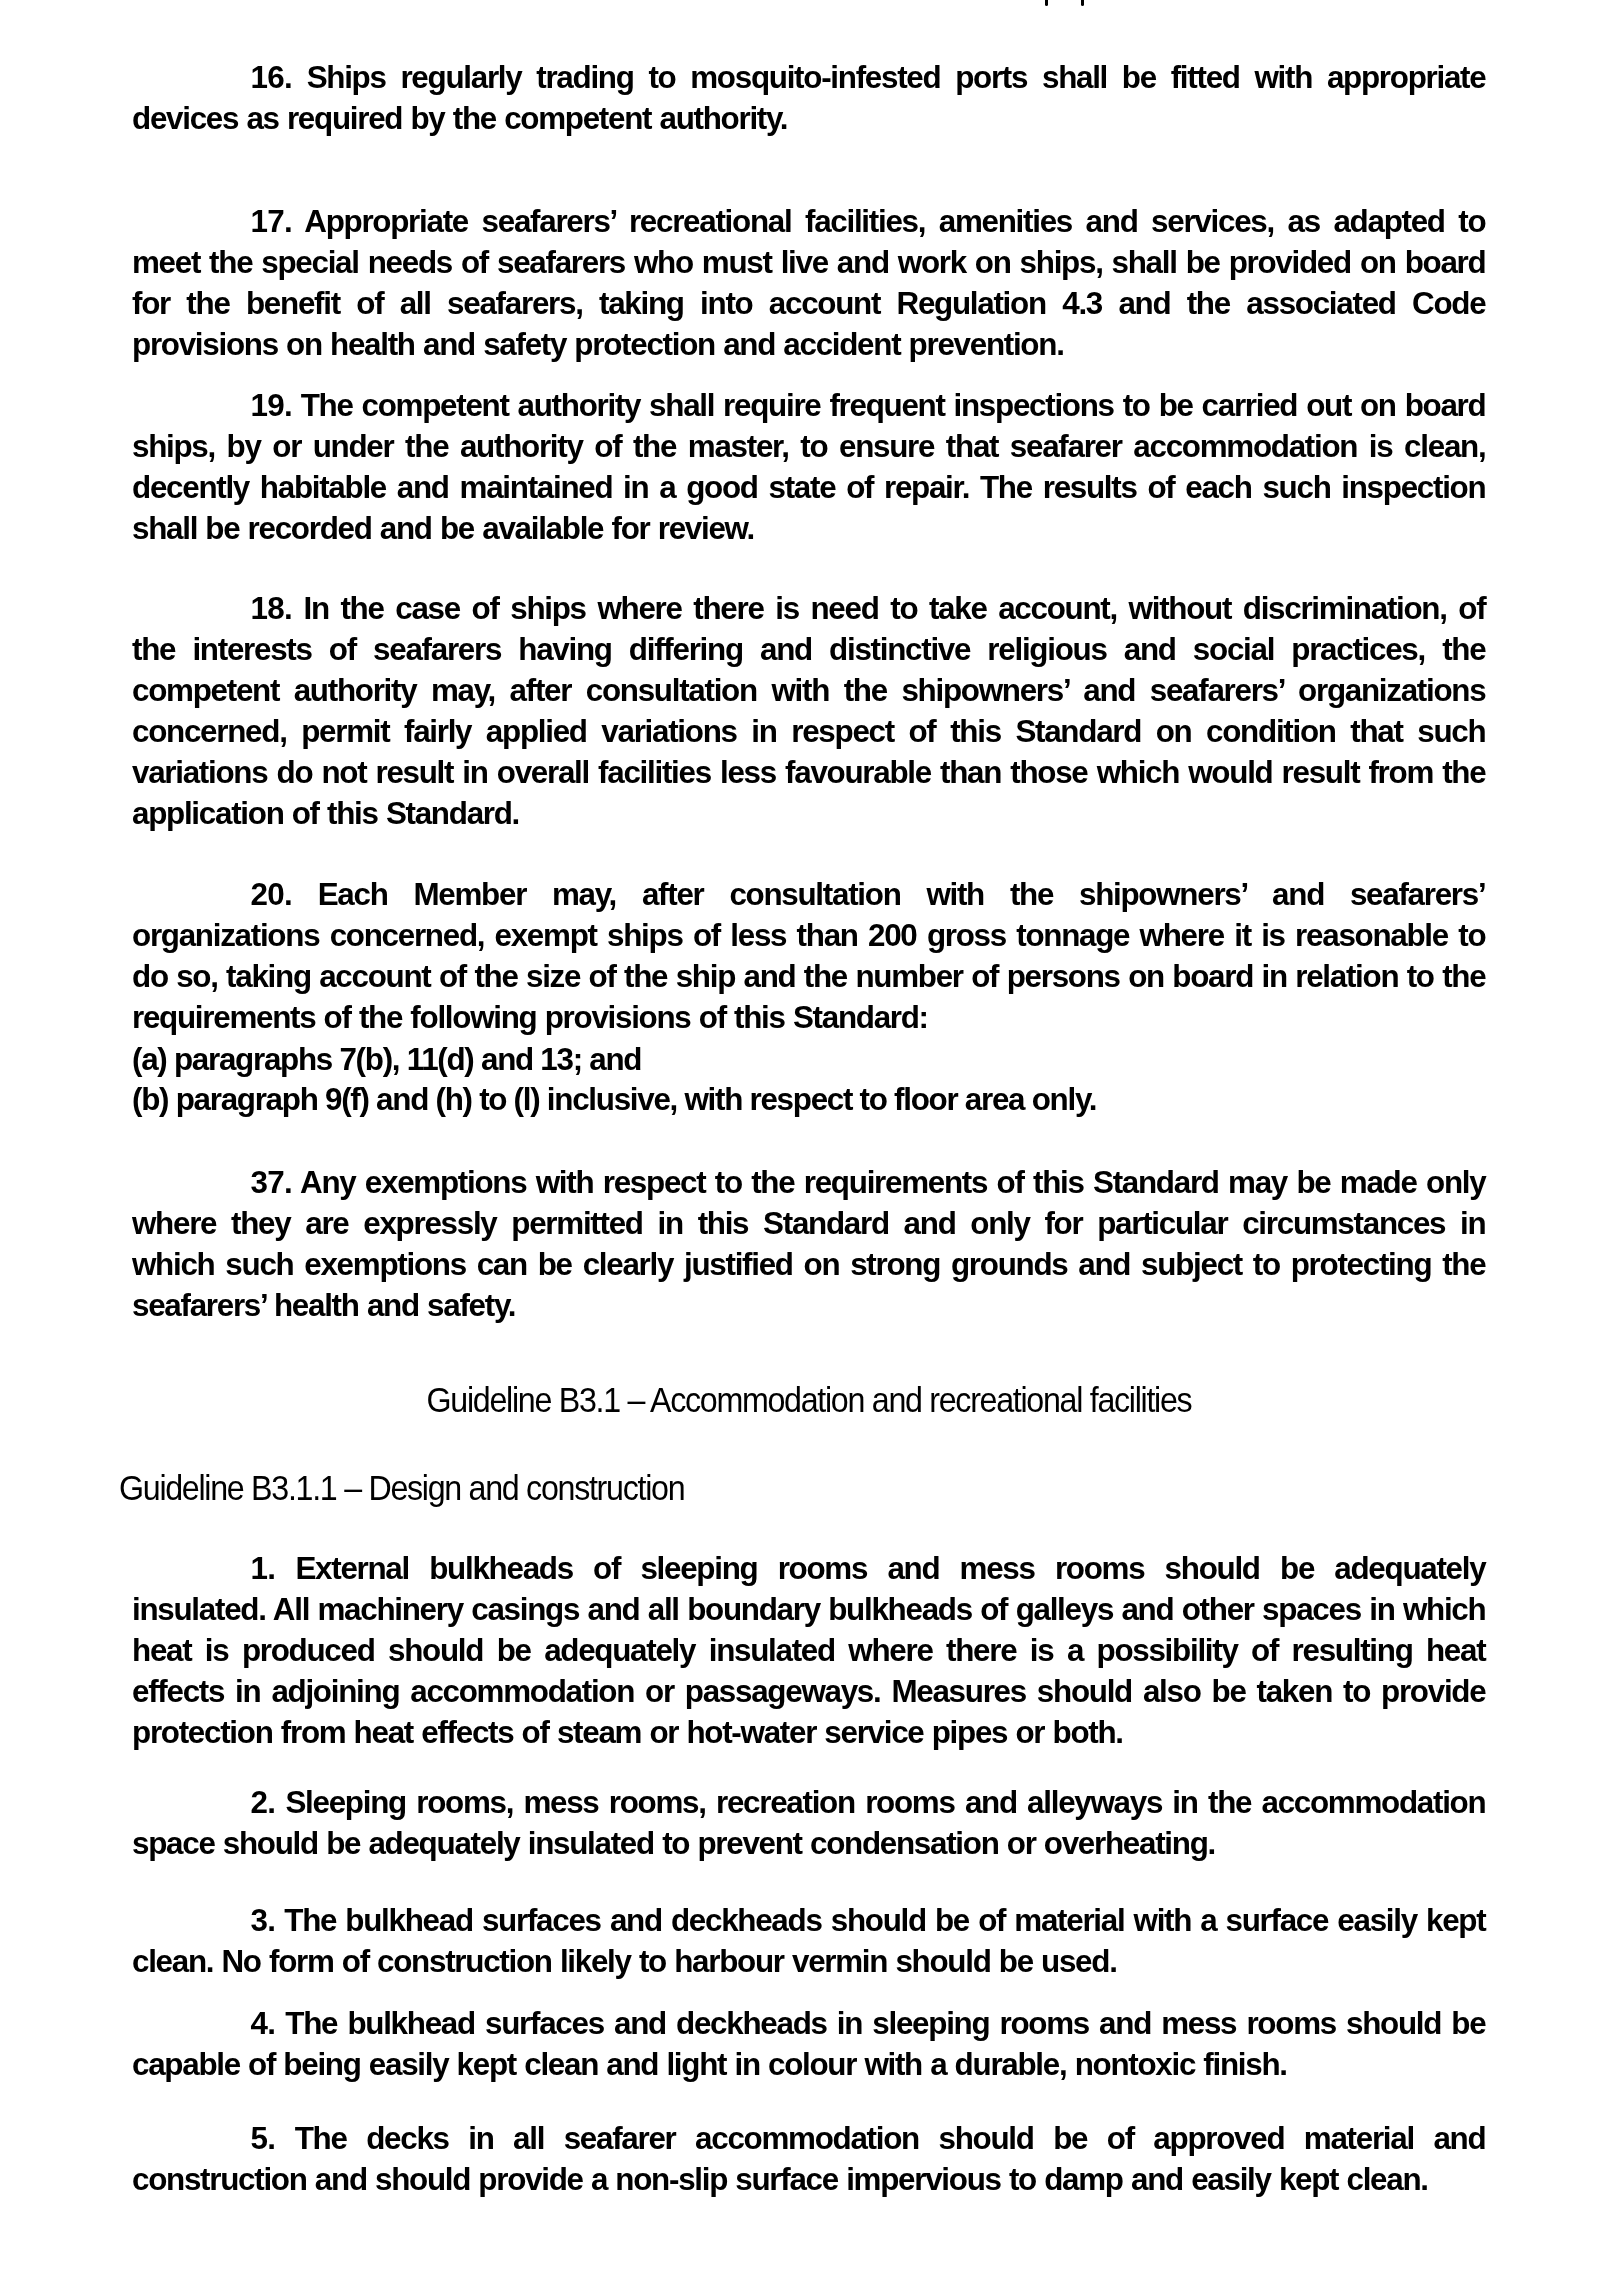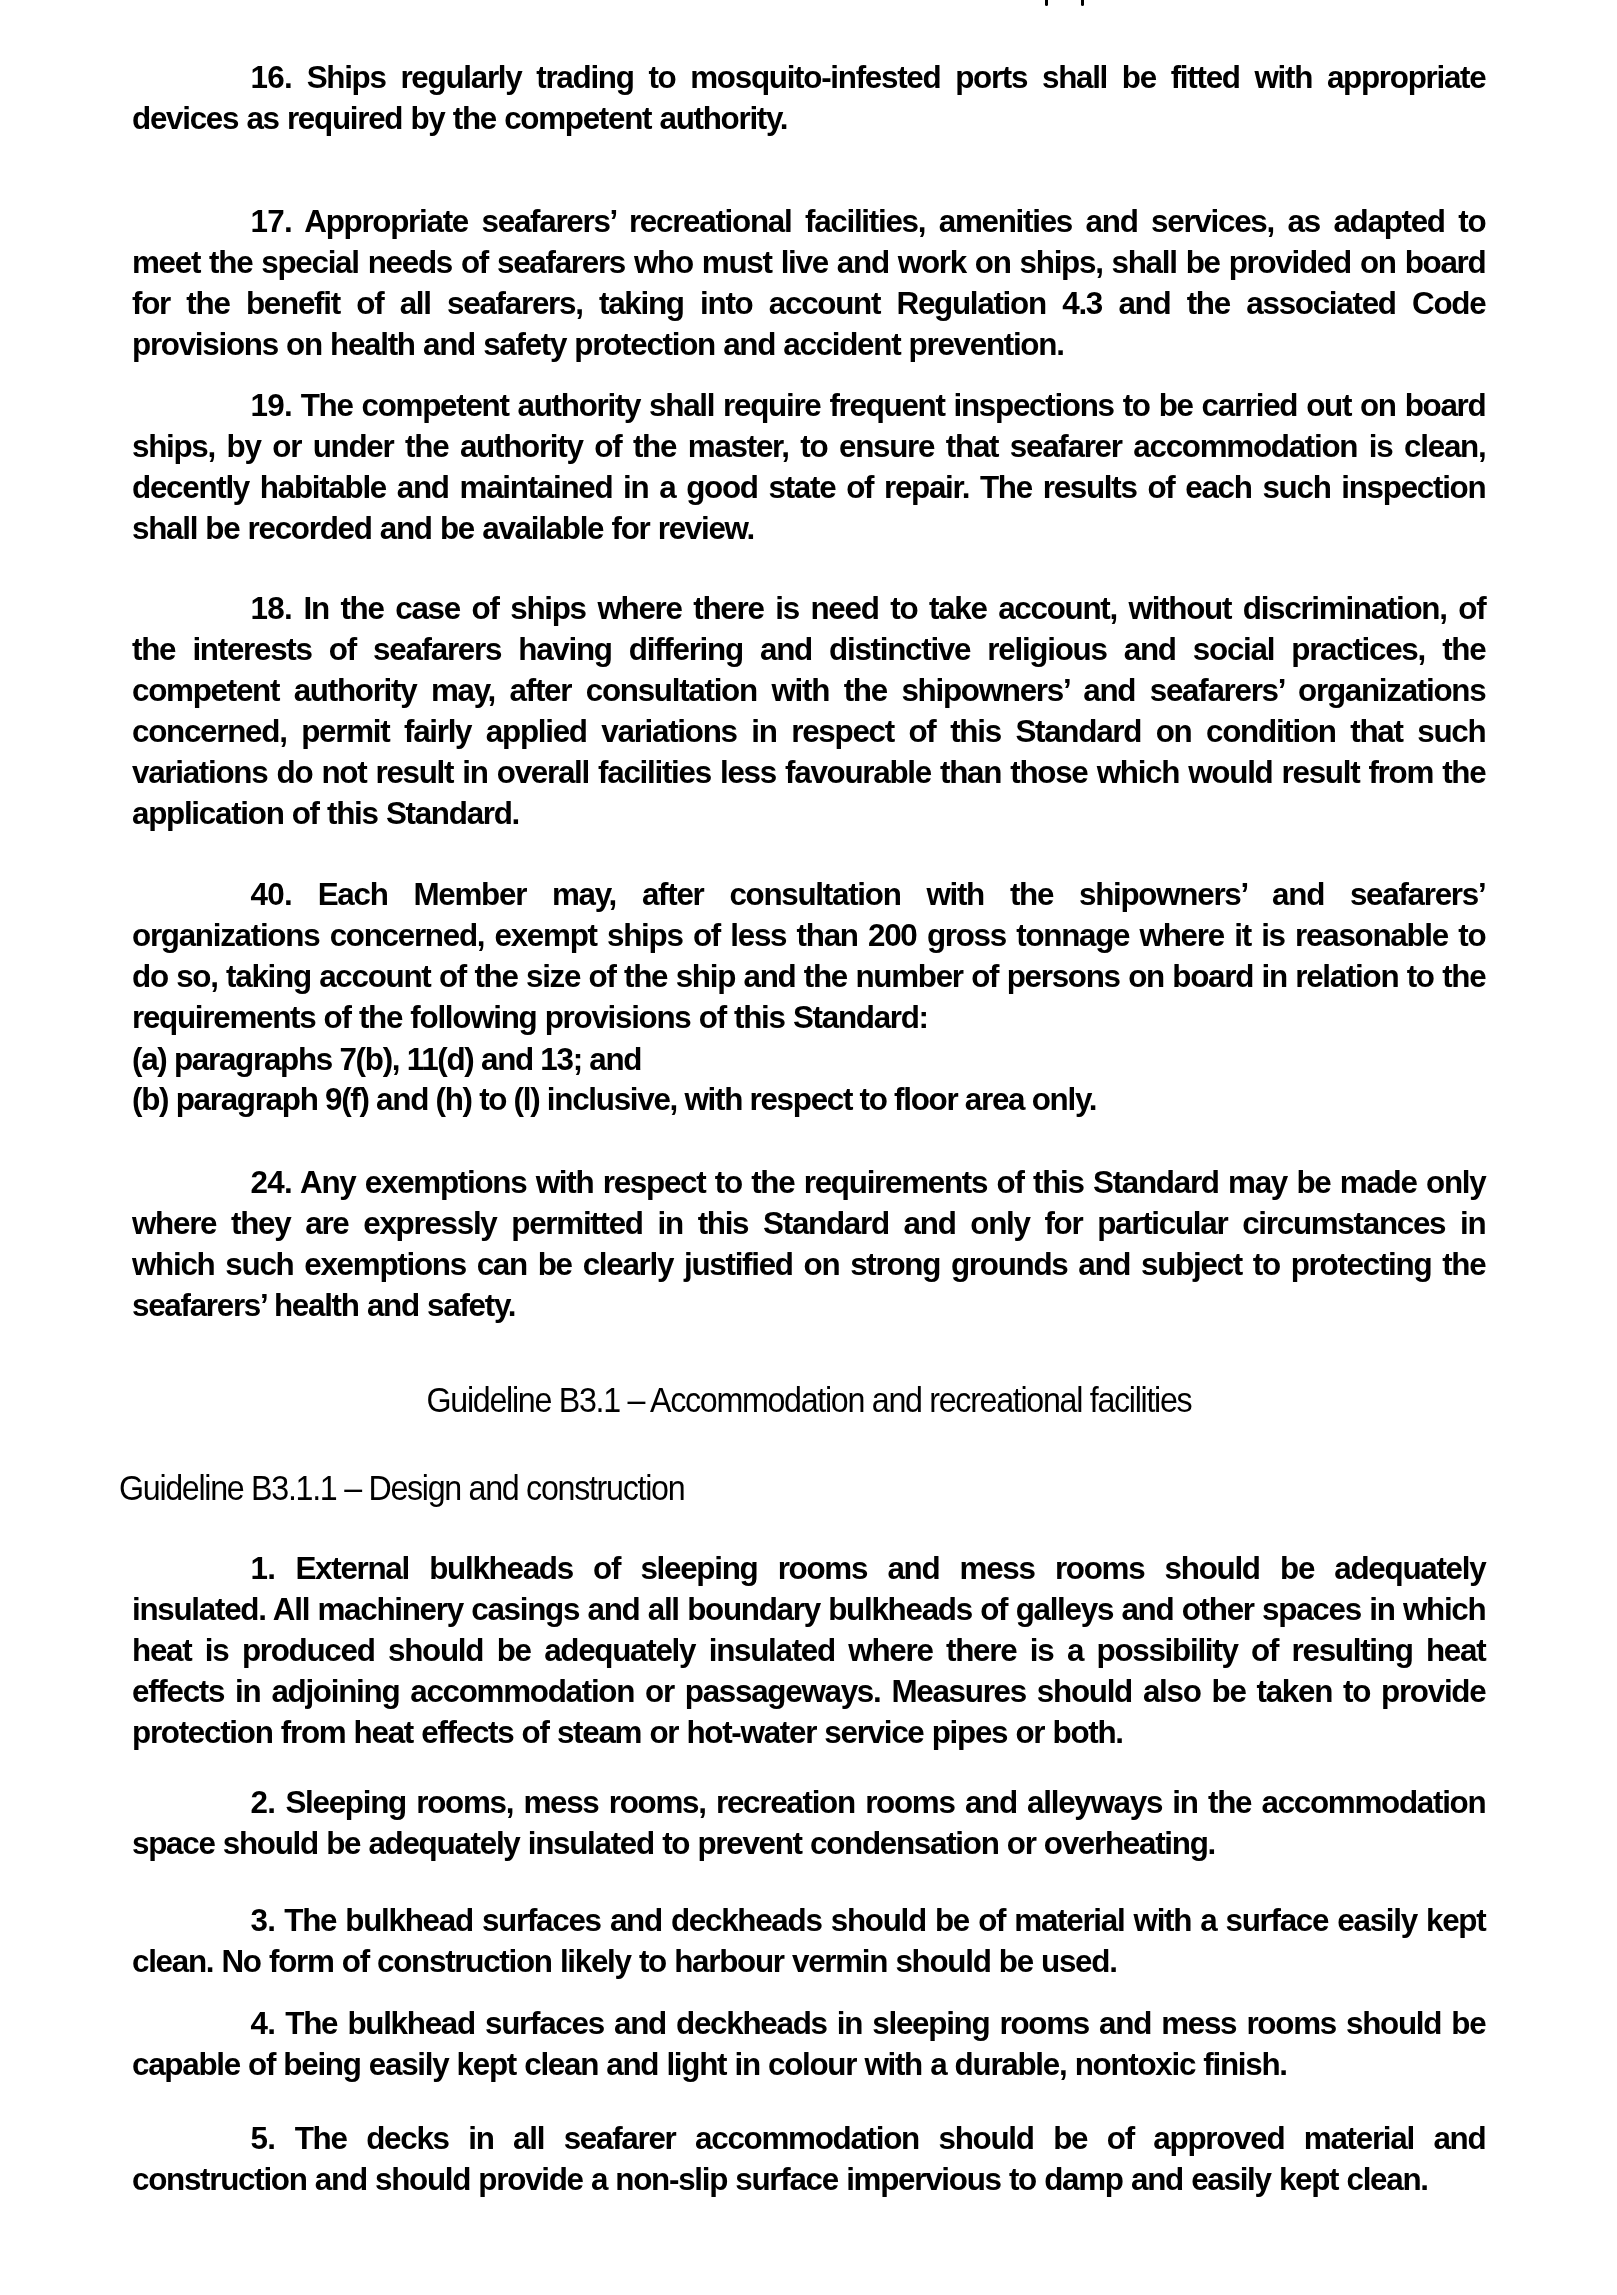--- a/index.html
+++ b/index.html
@@ -106,30 +106,30 @@
   <span class="indent"></span><span class="num">19.</span>
   <span>The competent authority shall require frequent inspections to be carried out on board ships, by or under the authority of the master, to ensure that seafarer accommodation is clean, decently habitable and maintained in a good state of repair. The results of each such inspection shall be recorded and be available for review.</span>
 </div>
 
 <div class="block para" style="top:588px;">
   <span class="indent"></span><span class="num">18.</span>
   <span>In the case of ships where there is need to take account, without discrimination, of the interests of seafarers having differing and distinctive religious and social practices, the competent authority may, after consultation with the shipowners’ and seafarers’ organizations concerned, permit fairly applied variations in respect of this Standard on condition that such variations do not result in overall facilities less favourable than those which would result from the application of this Standard.</span>
 </div>
 
 <div class="block para" style="top:874px;">
-  <span class="indent"></span><span class="num">40.</span>
+  <span class="indent"></span><span class="num">20.</span>
   <span>Each Member may, after consultation with the shipowners’ and seafarers’ organizations concerned, exempt ships of less than 200 gross tonnage where it is reasonable to do so, taking account of the size of the ship and the number of persons on board in relation to the requirements of the following provisions of this Standard:</span>
 </div>
 <div class="block sub-list" style="top:1039px;">
   <div>(a) paragraphs 7(b), 11(d) and 13; and</div>
   <div>(b) paragraph 9(f) and (h) to (l) inclusive, with respect to floor area only.</div>
 </div>
 
 <div class="block para" style="top:1162px;">
-  <span class="indent"></span><span class="num">24.</span>
+  <span class="indent"></span><span class="num">37.</span>
   <span>Any exemptions with respect to the requirements of this Standard may be made only where they are expressly permitted in this Standard and only for particular circumstances in which such exemptions can be clearly justified on strong grounds and subject to protecting the seafarers’ health and safety.</span>
 </div>
 
 <div class="heading-center" style="top:1380px;">Guideline B3.1 – Accommodation and recreational facilities</div>
 <div class="heading-left" style="top:1468px;">Guideline B3.1.1 – Design and construction</div>
 
 <div class="block para" style="top:1548px;">
   <span class="indent"></span><span class="num">1.</span>
   <span>External bulkheads of sleeping rooms and mess rooms should be adequately insulated. All machinery casings and all boundary bulkheads of galleys and other spaces in which heat is produced should be adequately insulated where there is a possibility of resulting heat effects in adjoining accommodation or passageways. Measures should also be taken to provide protection from heat effects of steam or hot-water service pipes or both.</span>
 </div>

